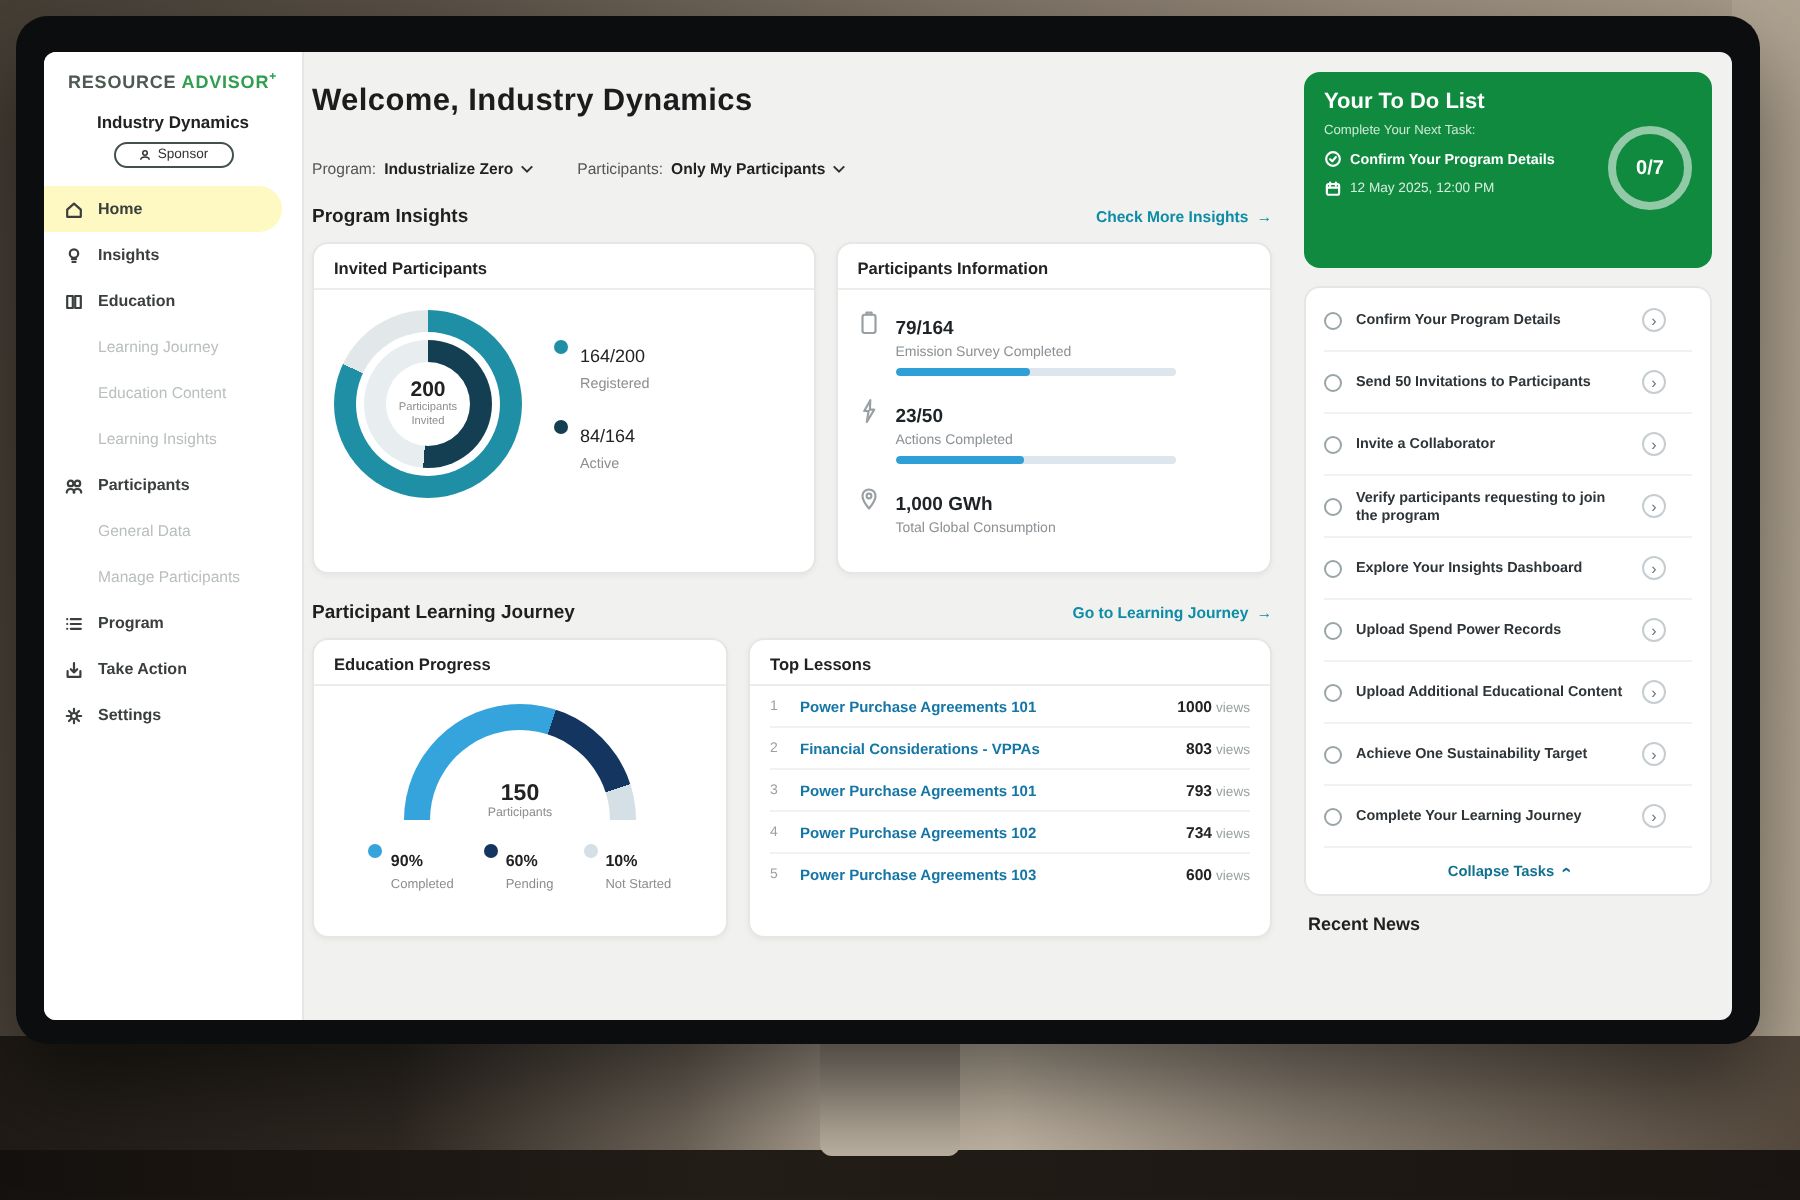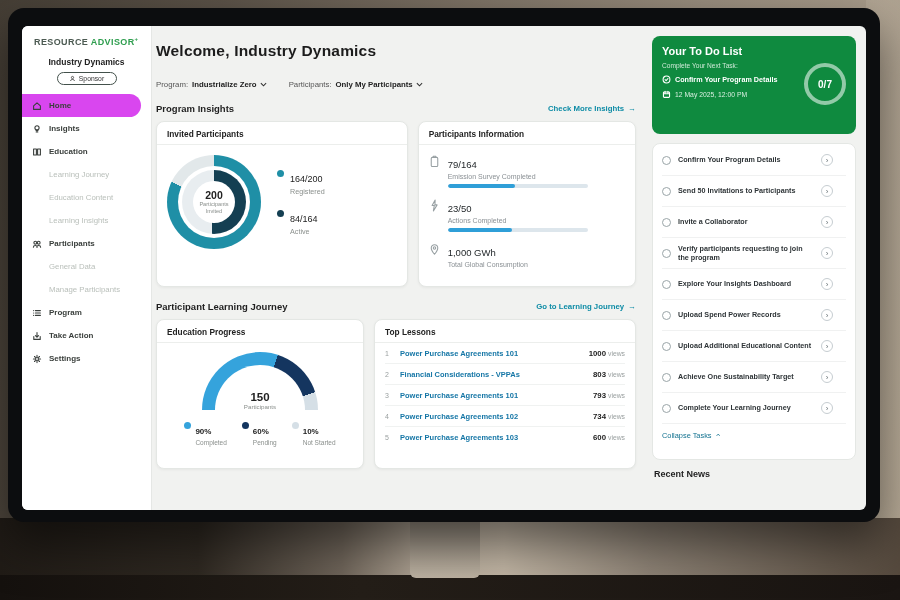--- a/index.html
+++ b/index.html
@@ -16,21 +16,21 @@
   
   .sidebar{width:130px;background:#fff;border-right:1px solid #e5e7e5;padding-top:10px;flex-shrink:0}
   .logo{padding:0 12px;font-size:9px;letter-spacing:.4px;color:#4c5a52;font-weight:bold;white-space:nowrap}
   .logo .adv{color:#2f9e4f}
   .logo sup{font-size:6px;color:#2f9e4f}
   .org{font-size:8.5px;font-weight:bold;color:#222;text-align:center;margin-top:10px}
   .badge{width:60px;margin:5px auto 9px;border:1px solid #43514b;border-radius:9px;font-size:6.8px;color:#333;display:flex;align-items:center;justify-content:center;gap:3px;padding:2px 0;cursor:pointer}
   .badge svg{width:7px;height:7px;stroke:#333;fill:none;stroke-width:1.1}
   .nav-item{display:flex;align-items:center;gap:7px;height:23px;padding:0 10px;font-size:8px;font-weight:bold;color:#3a3f3c;cursor:pointer}
   .nav-item svg{width:10px;height:10px;stroke:#3a3f3c;fill:none;stroke-width:1.1;stroke-linecap:round;stroke-linejoin:round;flex-shrink:0}
-  .nav-item.active{background:#d946ef;border-radius:0 12px 12px 0;margin-right:10px}
+  .nav-item.active{background:#fef9c3;border-radius:0 12px 12px 0;margin-right:10px}
   .nav-item.sub{padding-left:27px;color:#b9bfba;font-weight:normal;font-size:7.8px}
 
   
   .main{flex:1;min-width:0;padding:16px 12px 0 4px}
   .welcome{font-size:15.5px;font-weight:bold;color:#1c1c1c;letter-spacing:.2px}
   .filters{display:flex;gap:22px;margin-top:20px;align-items:center}
   .filter{display:flex;gap:4px;align-items:center;font-size:7.8px;cursor:pointer}
   .filter .lab{color:#555}
   .filter .val{font-weight:bold;color:#222;display:flex;align-items:center;gap:3px}
   .chev{width:7px;height:5px;stroke:#333;fill:none;stroke-width:1.2}
@@ -55,21 +55,21 @@
   .donut-center .l{font-size:5.6px;color:#8a8f8c;line-height:1.2;width:36px}
   .legend{display:flex;flex-direction:column;gap:12px}
   .leg-item{display:flex;gap:6px;align-items:flex-start}
   .dot{width:7px;height:7px;border-radius:50%;margin-top:2px;flex-shrink:0}
   .leg-v{font-size:9px;font-weight:normal;color:#222}
   .leg-l{font-size:7.2px;color:#8a8f8c;margin-top:1px}
 
   .info-body{padding-top:9px;display:flex;flex-direction:column;gap:10px}
   .stat{display:flex;gap:8px}
   .stat svg{width:11px;height:13px;stroke:#98a0a3;fill:none;stroke-width:1;stroke-linecap:round;stroke-linejoin:round;margin-top:1px;flex-shrink:0}
-  .stat-v{font-size:9.5px;font-weight:normal;color:#1e2326}
+  .stat-v{font-size:9.5px;font-weight:bold;color:#1e2326}
   .stat-l{font-size:7px;color:#8a9094;margin-top:1px}
   .bar{width:140px;height:4px;border-radius:2px;background:#dde6ec;margin-top:4px;position:relative;overflow:hidden}
   .bar-fill{position:absolute;left:0;top:0;height:100%;border-radius:2px}
 
   .card.edu{width:208px;height:150px;flex-shrink:0}
   .card.lessons{flex:1;height:150px}
   .edu-body{display:flex;flex-direction:column;align-items:center;padding-top:9px}
   .gauge{width:116px;height:58px;position:relative;overflow:hidden}
   #gauge-fill{position:absolute;left:0;top:0;width:116px;height:116px;border-radius:50%}
   .gauge-hole{position:absolute;left:13px;top:13px;width:90px;height:90px;border-radius:50%;background:#fff}
@@ -96,21 +96,21 @@
   .todo-task{display:flex;gap:4px;align-items:center;margin-top:6px;font-size:7.2px;font-weight:bold;max-width:132px}
   .todo-date{display:flex;gap:4px;align-items:center;margin-top:6px;font-size:6.8px;color:#d8efe0}
   .todo-green svg{width:9px;height:9px;stroke:#fff;fill:none;stroke-width:1.2;stroke-linecap:round;stroke-linejoin:round;flex-shrink:0}
   .todo-ring{position:absolute;right:10px;top:27px;width:42px;height:42px;border-radius:50%;border:4px solid rgba(255,255,255,.55);display:flex;align-items:center;justify-content:center;font-size:10px;font-weight:bold}
 
   .task-card{background:#fff;border:1px solid #e4e7e4;border-radius:8px;margin-top:9px;padding:1px 9px 0}
   .task{display:flex;align-items:center;gap:7px;border-bottom:1px solid #f0f1f1;padding:4px 0;min-height:31px;cursor:pointer}
   .task-check{width:9px;height:9px;border:1px solid #9aa5a8;border-radius:50%;flex-shrink:0}
   .task-label{flex:1;font-size:7.2px;font-weight:bold;color:#2e3437;line-height:1.3;max-width:136px}
   .task-go{width:12px;height:12px;border:1px solid #c6cdd1;border-radius:50%;display:flex;align-items:center;justify-content:center;color:#6a7478;font-size:8px;flex-shrink:0}
-  .collapse{display:flex;align-items:center;gap:4px;padding:6px 0 19px;font-size:7.4px;font-weight:normal;color:#11718f;cursor:pointer}
+  .collapse{display:flex;justify-content:center;align-items:center;gap:4px;padding:6px 0 7px;font-size:7.4px;font-weight:bold;color:#11718f;cursor:pointer}
   .collapse .up{display:inline-block;transform:rotate(-90deg);font-size:9px}
   .news-title{font-size:9px;font-weight:bold;color:#1f1f1f;margin-top:9px;padding-left:2px}
 </style>
 </head>
 <body>
 
 <div class="bg"></div>
 <div class="bg-right"></div>
 <div class="desk"></div>
 <div class="floor"></div>

